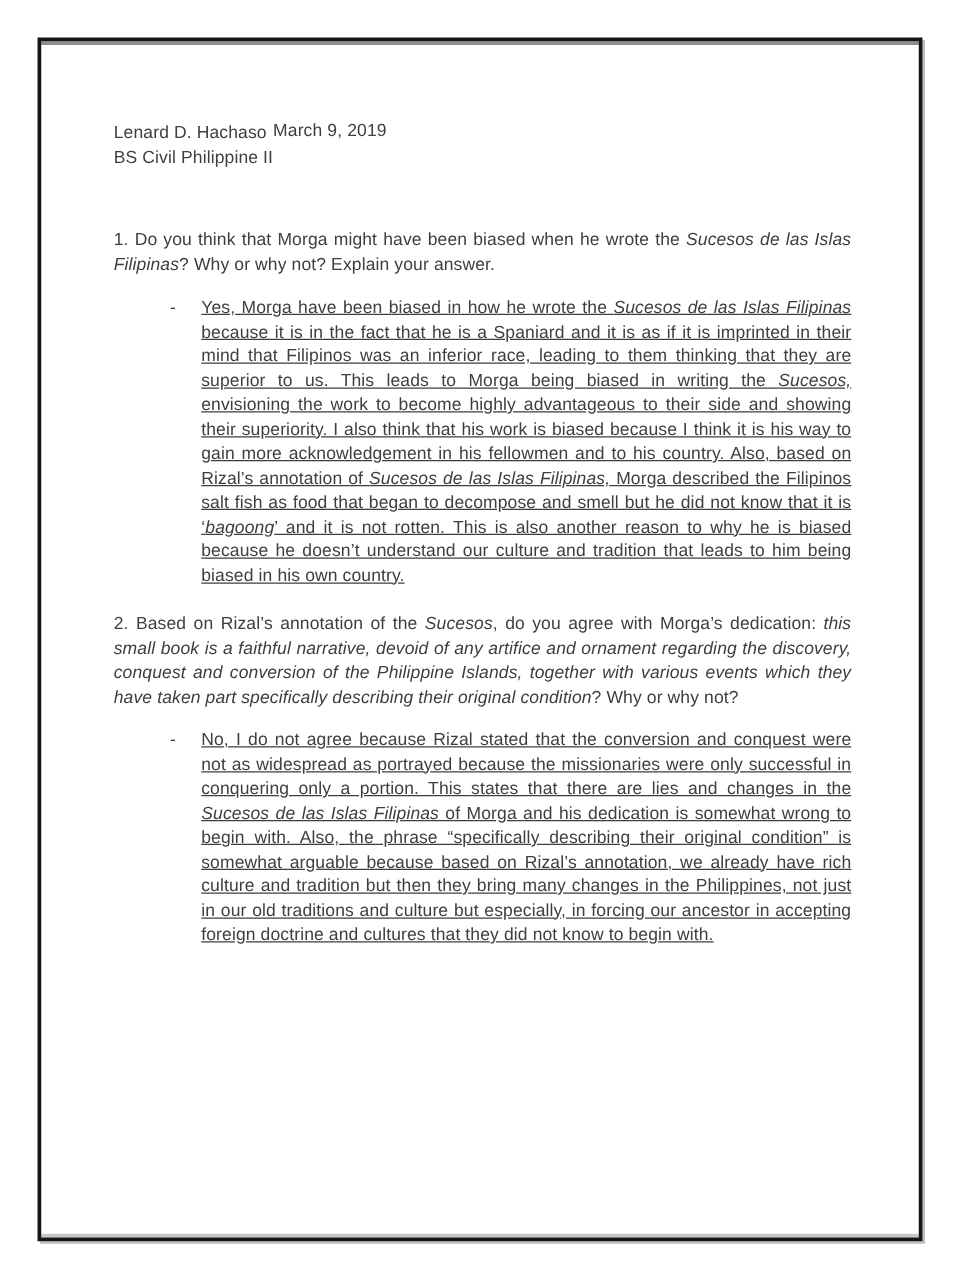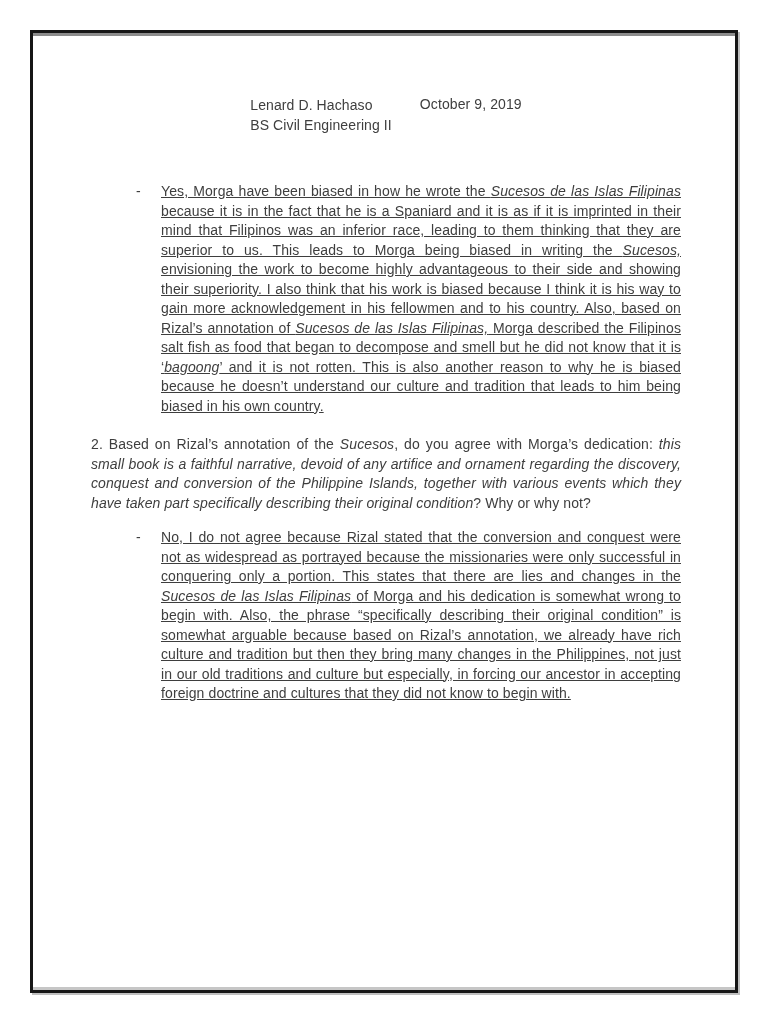--- a/index.html
+++ b/index.html
@@ -31,24 +31,23 @@
       inset 0 -3px 0 #c6c6c6,
       2px 2px 0 rgba(0,0,0,0.25);
     padding: 62px 54px 0 58px;
     color: #3e3e3e;
     font-size: 14px;
     line-height: 19.5px;
     letter-spacing: 0.1px;
   }
   .page-header {
     display: flex;
-    justify-content: center;
+    justify-content: flex-start;
     align-items: flex-start;
     margin-bottom: 47px;
-    gap: 28px;
   }
   .header-left div { line-height: 20px; }
   .question {
     text-align: justify;
     margin: 0 0 15px 0;
   }
   .answer {
     display: flex;
     margin: 0 0 19px 0;
   }
@@ -67,25 +66,26 @@
 </style>
 </head>
 <body>
 
 <div class="canvas">
   <div class="doc-page">
 
     <div class="page-header">
       <div class="header-left">
         <div>Lenard D. Hachaso</div>
-        <div>BS Civil Engineering II</div>
+        <div>BS Civil Philippine II</div>
       </div>
-      <div class="header-right">October 9, 2019</div>
+      <div class="header-right">March 9, 2019</div>
     </div>
 
+    <p class="question"><span>1. Do you think that Morga might have been biased when he wrote the </span><span class="it">Sucesos de las Islas Filipinas</span><span>? Why or why not? Explain your answer.</span></p>
 
     <div class="answer">
       <span class="marker">-</span>
       <p class="answer-text"><span>Yes, Morga have been biased in how he wrote the </span><span class="it">Sucesos de las Islas Filipinas</span><span> because it is in the fact that he is a Spaniard and it is as if it is imprinted in their mind that Filipinos was an inferior race, leading to them thinking that they are superior to us. This leads to Morga being biased in writing the </span><span class="it">Sucesos,</span><span> envisioning the work to become highly advantageous to their side and showing their superiority. I also think that his work is biased because I think it is his way to gain more acknowledgement in his fellowmen and to his country. Also, based on Rizal’s annotation of </span><span class="it">Sucesos de las Islas Filipinas,</span><span> Morga described the Filipinos salt fish as food that began to decompose and smell but he did not know that it is ‘</span><span class="it">bagoong</span><span>’ and it is not rotten. This is also another reason to why he is biased because he doesn’t understand our culture and tradition that leads to him being biased in his own country.</span></p>
     </div>
 
     <p class="question"><span>2. Based on Rizal’s annotation of the </span><span class="it">Sucesos</span><span>, do you agree with Morga’s dedication: </span><span class="it">this small book is a faithful narrative, devoid of any artifice and ornament regarding the discovery, conquest and conversion of the Philippine Islands, together with various events which they have taken part specifically describing their original condition</span><span>? Why or why not?</span></p>
 
     <div class="answer">
       <span class="marker">-</span>

